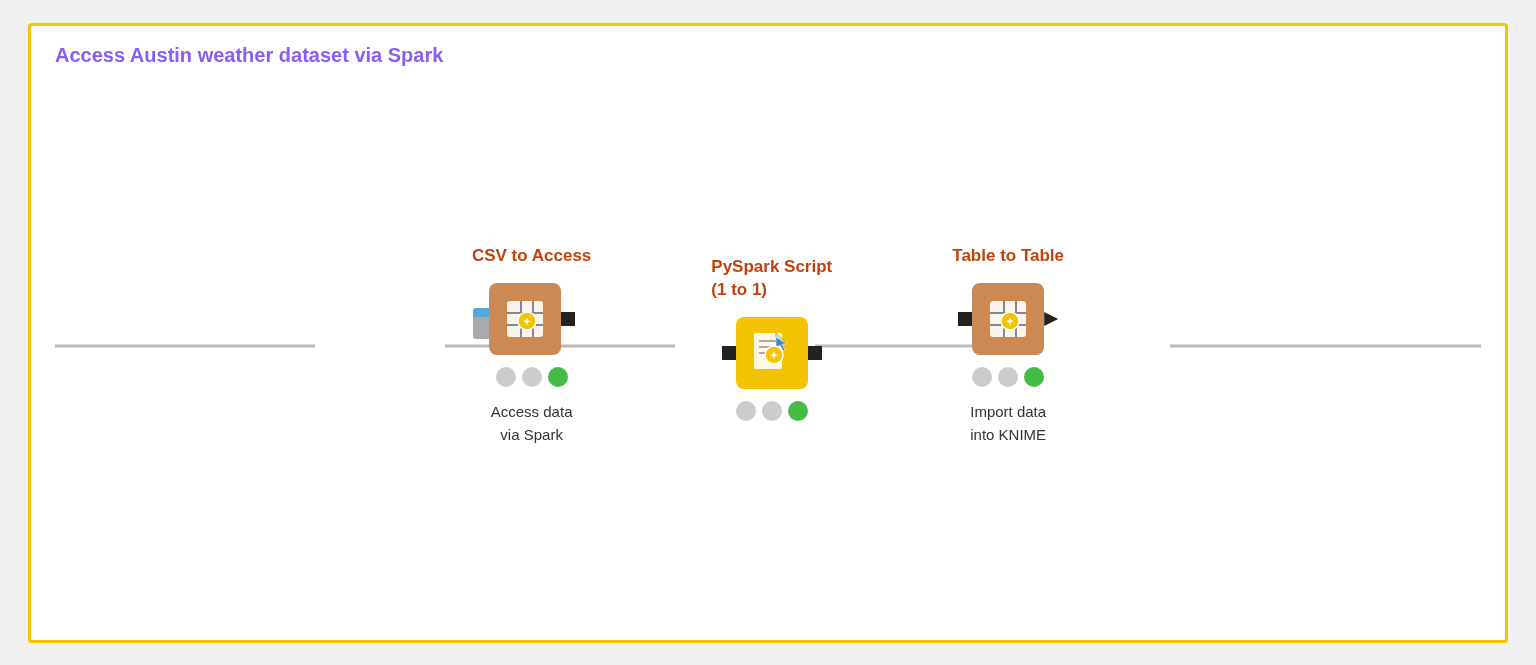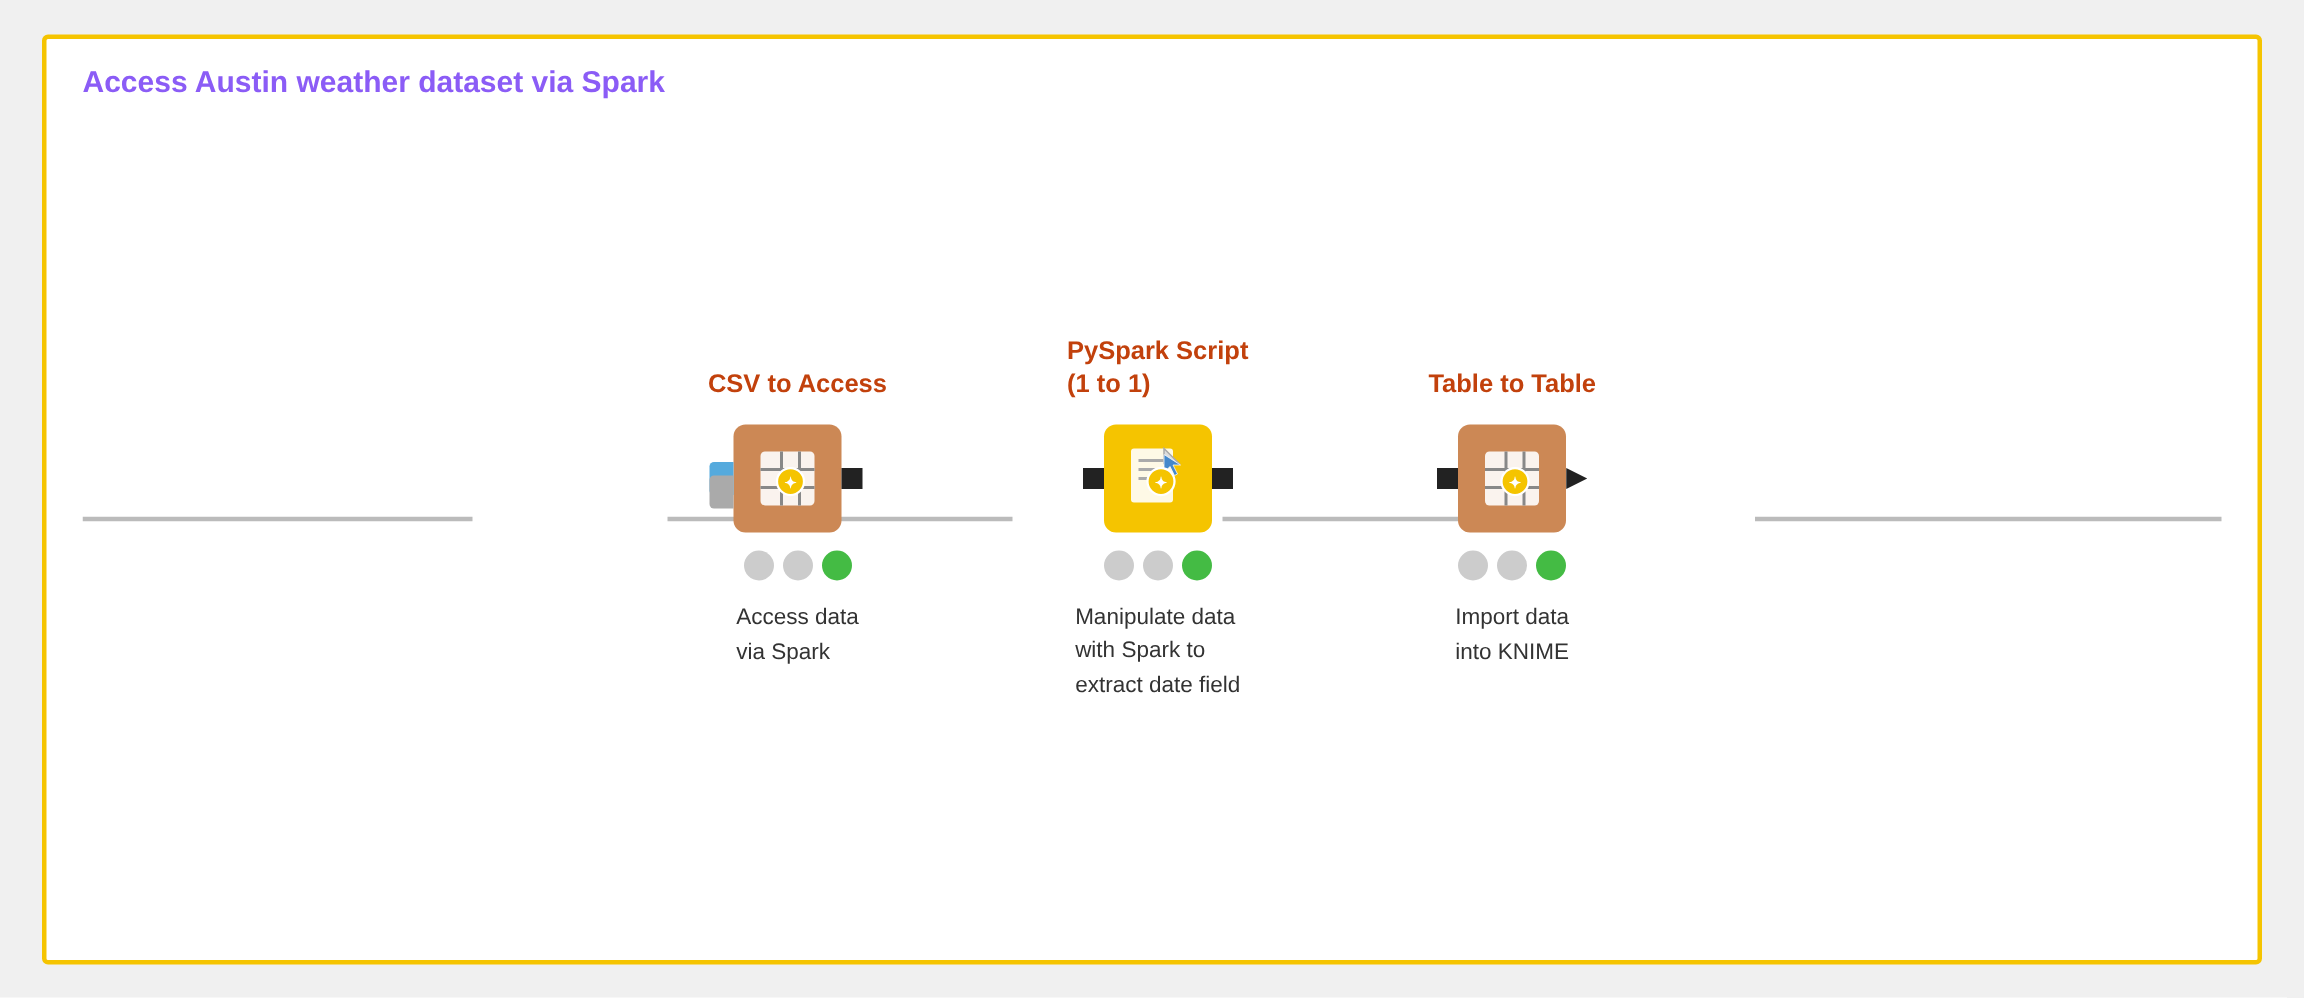--- a/index.html
+++ b/index.html
@@ -165,21 +165,21 @@
     }
 
     .dot.green {
       background: #44bb44;
     }
 
     
     .node-desc {
       font-size: 15px;
       color: #333;
-      text-align: left;
+      text-align: center;
       line-height: 1.5;
       max-width: 160px;
     }
   </style>
 </head>
 <body>
 
 <div class="workflow-container">
   <div class="workflow-title">Access Austin weather dataset via Spark</div>
 
@@ -264,21 +264,20 @@
           </svg>
         </div>
 
         <div class="port-right-sq"></div>
       </div>
       <div class="status-dots">
         <div class="dot"></div>
         <div class="dot"></div>
         <div class="dot green"></div>
       </div>
-      <div class="node-desc">Manipulate data<br>with Spark to<br>extract date field</div>
     </div>
 
     <div class="node-group">
       <div class="node-label">
         <span>Table to Table</span>
       </div>
       <div class="node-row">
 
         <div class="port-right-sq" style="background:#222; margin-right:0; transform: scaleX(-1);"></div>
         <div class="node-icon node-icon-spark-table">

